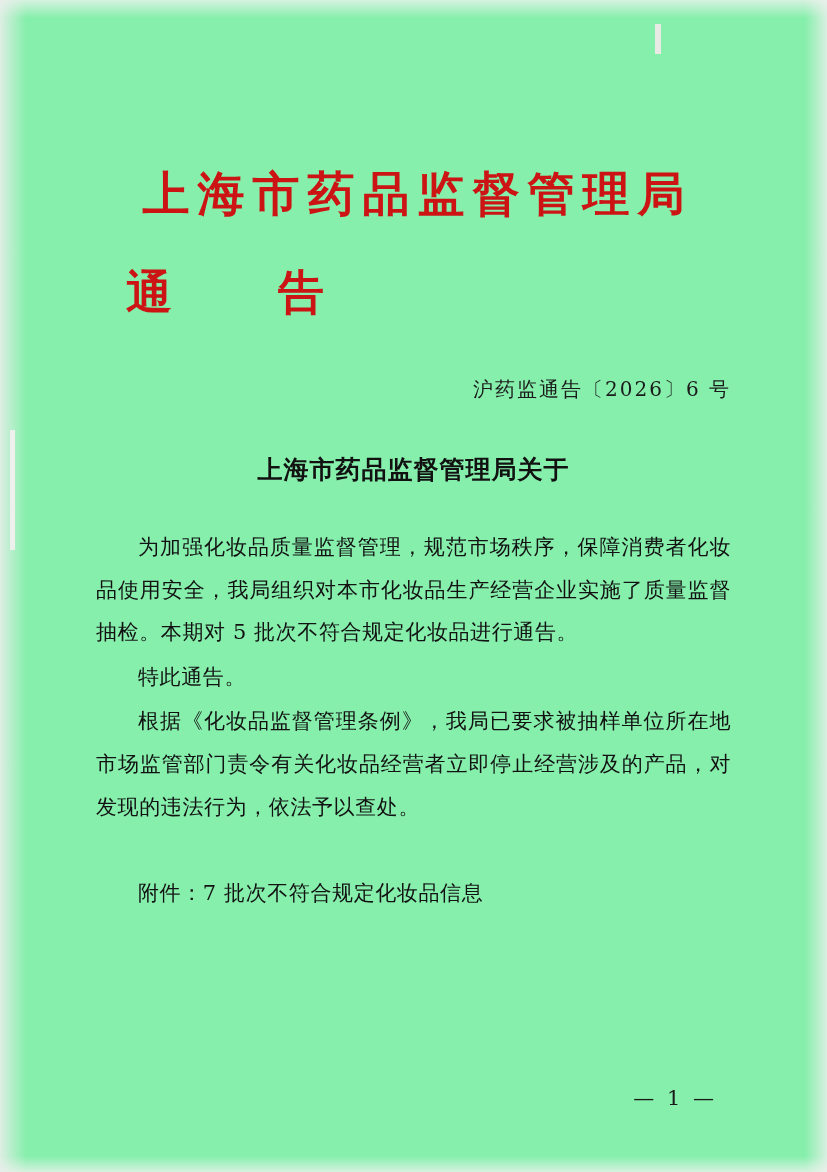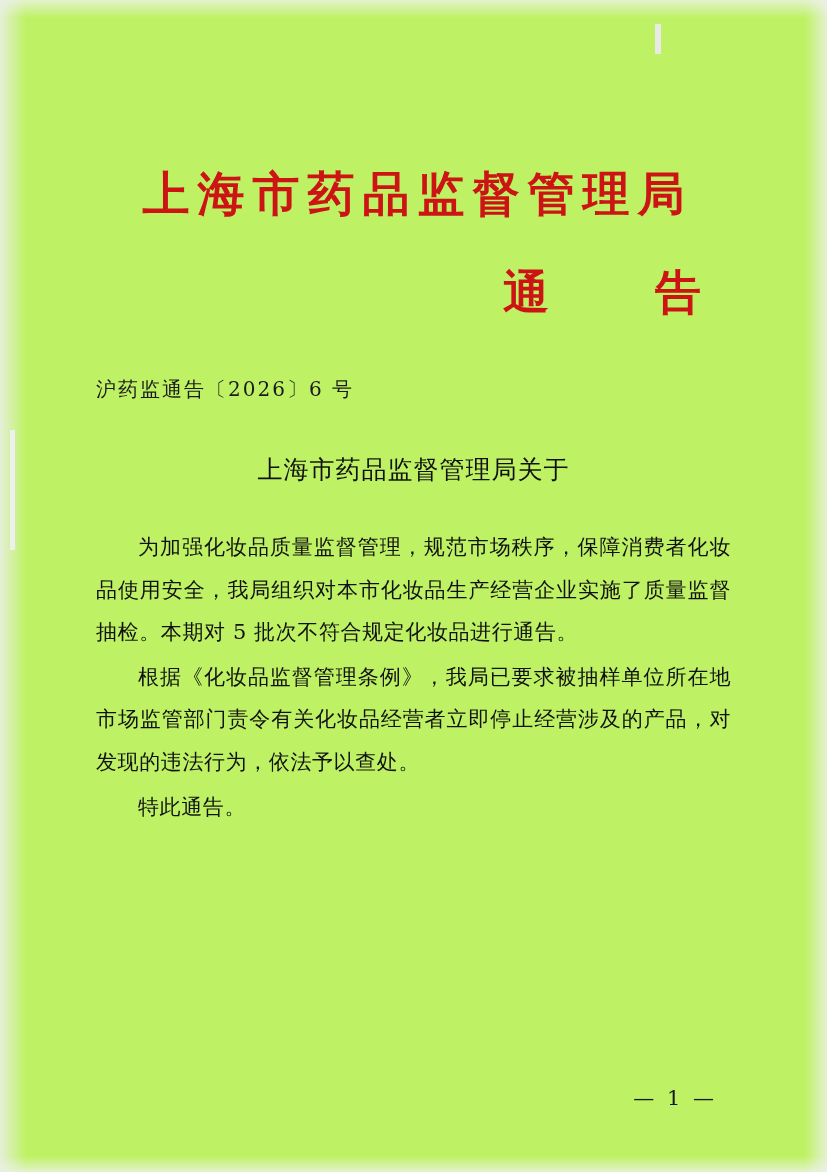--- a/index.html
+++ b/index.html
@@ -8,21 +8,21 @@
     background: #ffffff;
   }
   body {
     font-family: "DejaVu Serif", "Liberation Serif", serif;
   }
   .page {
     position: relative;
     width: 827px;
     height: 1172px;
     margin: 0 auto;
-    background: #bef264;
+    background: #86efac;
     overflow: hidden;
   }
   
   .page::before {
     content: "";
     position: absolute;
     inset: 0;
     background:
       linear-gradient(to right, rgba(236,238,236,0.85) 0px, rgba(255,255,255,0) 26px),
       linear-gradient(to left, rgba(238,240,238,0.8) 0px, rgba(255,255,255,0) 22px),
@@ -47,39 +47,39 @@
     color: #cc1414;
     font-family: "DejaVu Serif", "Liberation Serif", serif;
     font-weight: bold;
     font-size: 47px;
     letter-spacing: 8px;
     line-height: 1.1;
     text-indent: 8px;
   }
   .doc-type {
     margin-top: 42px;
-    text-align: right;
+    text-align: left;
     color: #cc1414;
     font-weight: bold;
     font-size: 46px;
     letter-spacing: 30px;
     text-indent: 30px;
   }
   .doc-number {
     margin-top: 52px;
-    text-align: left;
+    text-align: right;
     color: #1a1a1a;
     font-size: 20px;
     letter-spacing: 2px;
   }
   .headline {
     margin-top: 46px;
     text-align: center;
     color: #111111;
-    font-weight: normal;
+    font-weight: bold;
     font-size: 25px;
     line-height: 1.65;
     letter-spacing: 1px;
   }
   .headline .line {
     display: block;
   }
   .body {
     margin-top: 36px;
     color: #121212;
@@ -124,22 +124,23 @@
     <div class="doc-type">通　告</div>
 
     <div class="doc-number">沪药监通告〔2026〕6 号</div>
 
     <div class="headline">
       <span class="line">上海市药品监督管理局关于</span>
     </div>
 
     <div class="body">
       <p>为加强化妆品质量监督管理，规范市场秩序，保障消费者化妆品使用安全，我局组织对本市化妆品生产经营企业实施了质量监督抽检。本期对 5 批次不符合规定化妆品进行通告。</p>
+      <p>特此通告。</p>
       <p>根据《化妆品监督管理条例》，我局已要求被抽样单位所在地市场监管部门责令有关化妆品经营者立即停止经营涉及的产品，对发现的违法行为，依法予以查处。</p>
-      <p>特此通告。</p>
     </div>
 
+    <div class="attachment">附件：7 批次不符合规定化妆品信息</div>
 
   </div>
 
   <div class="page-number">— 1 —</div>
 
 </div>
 
 </body></html>

